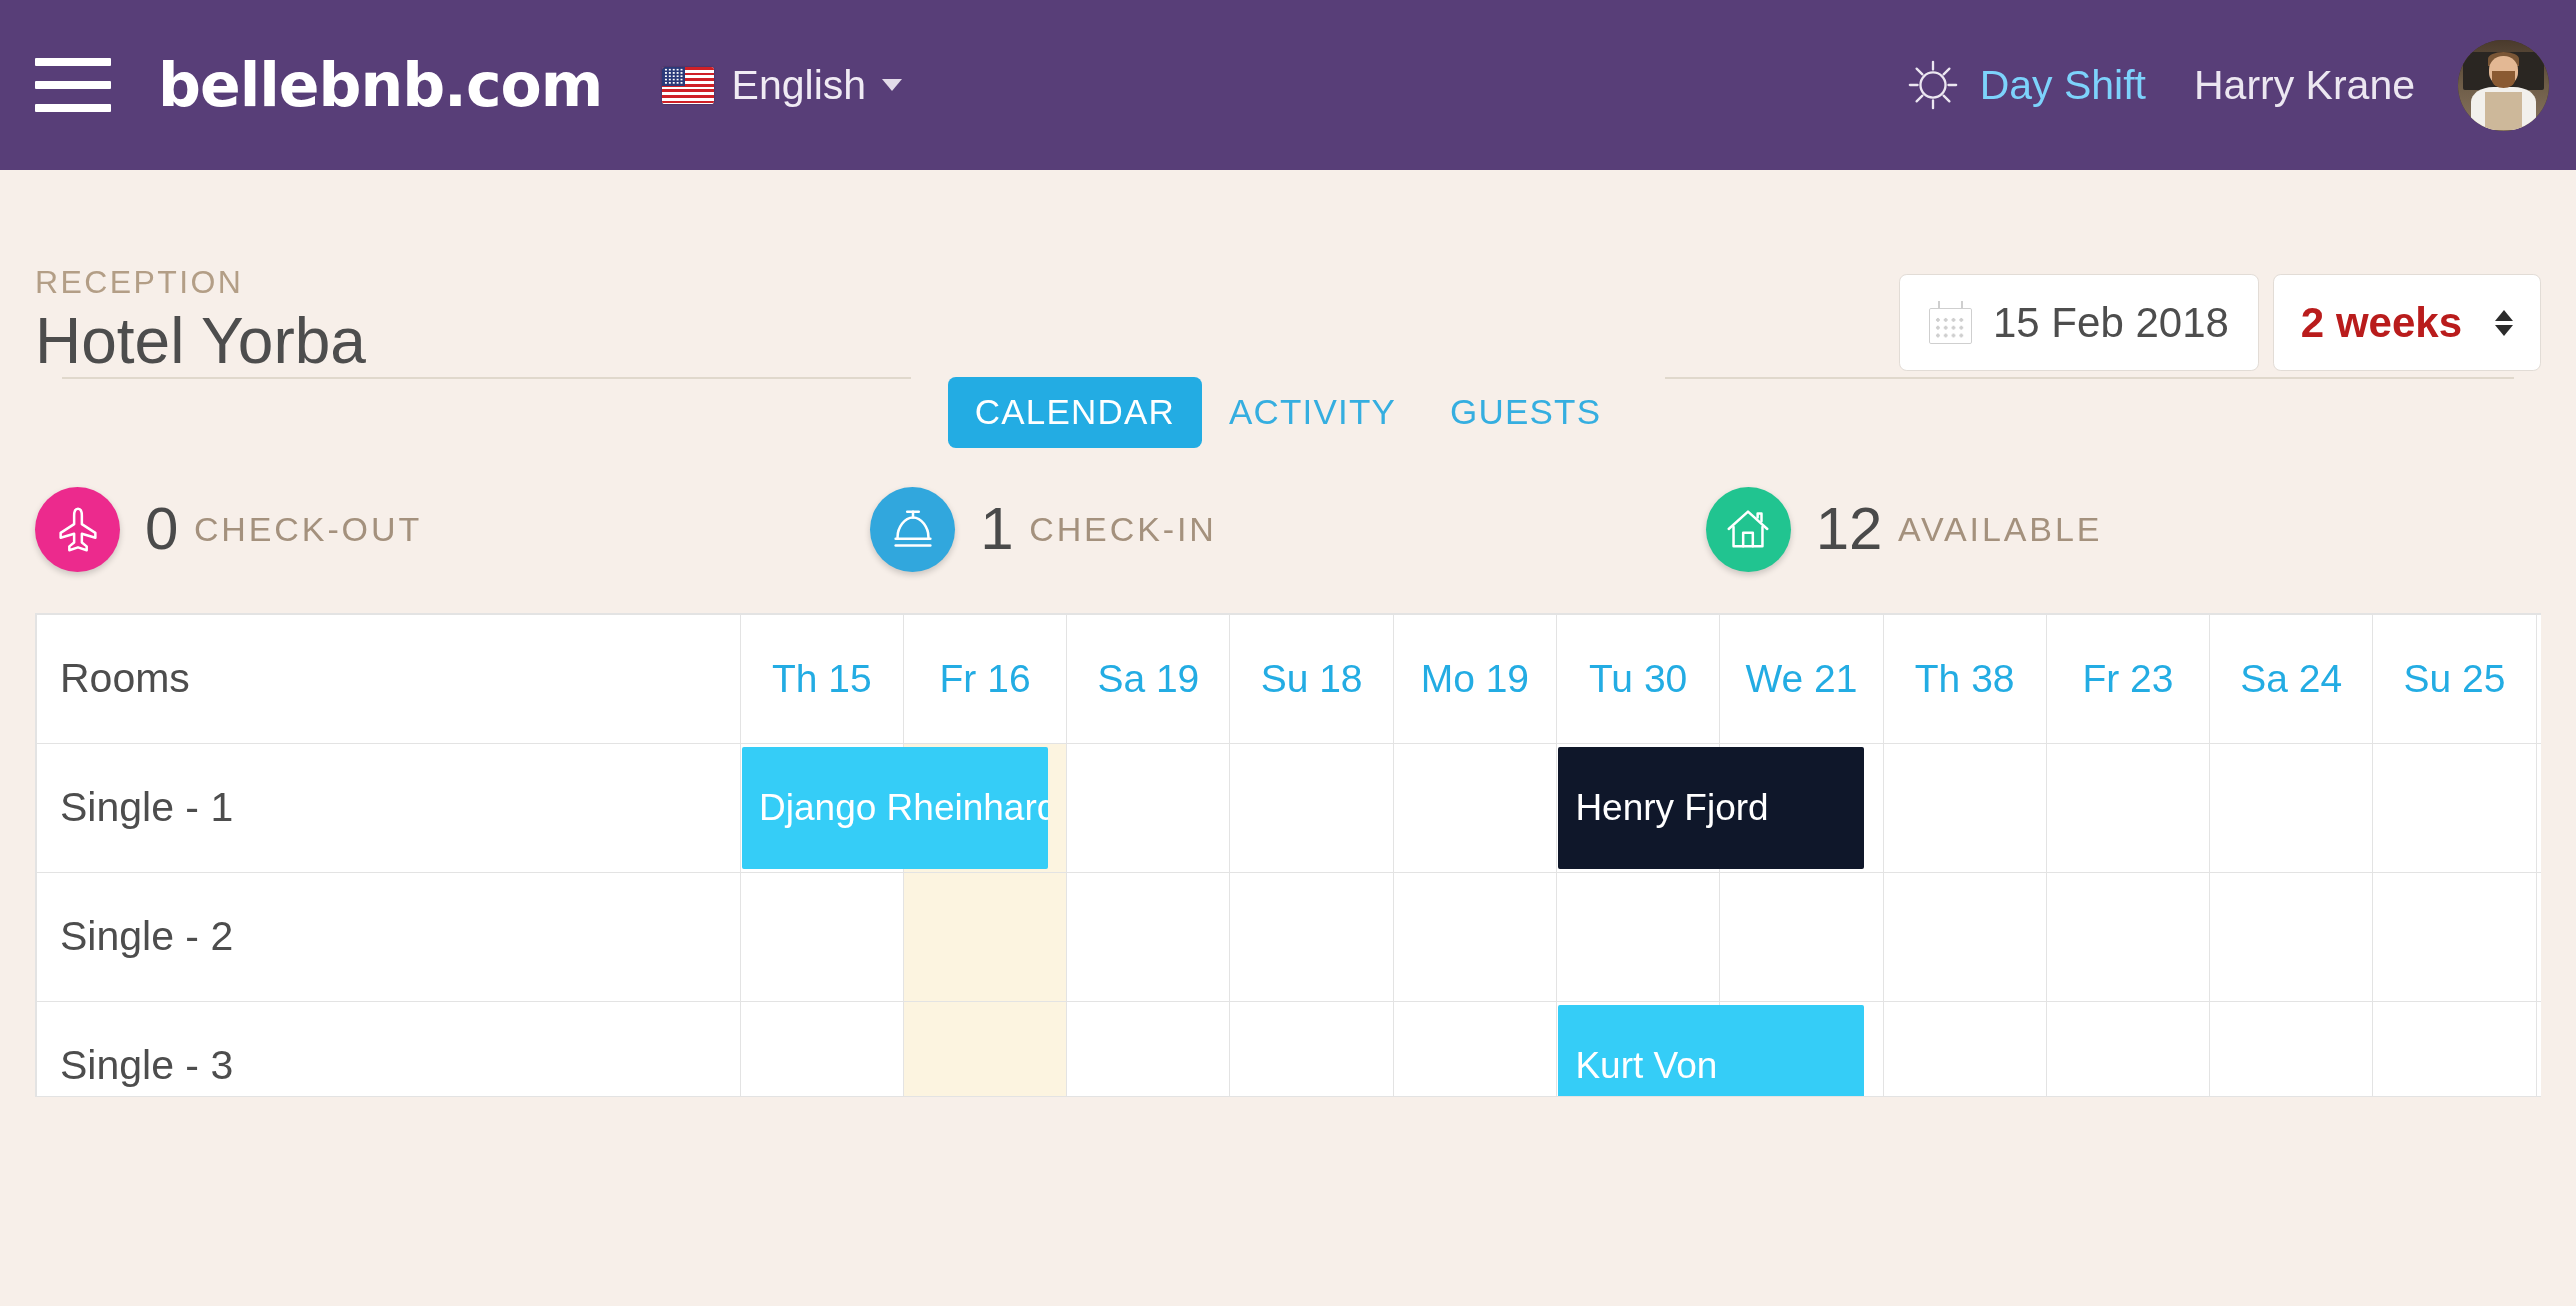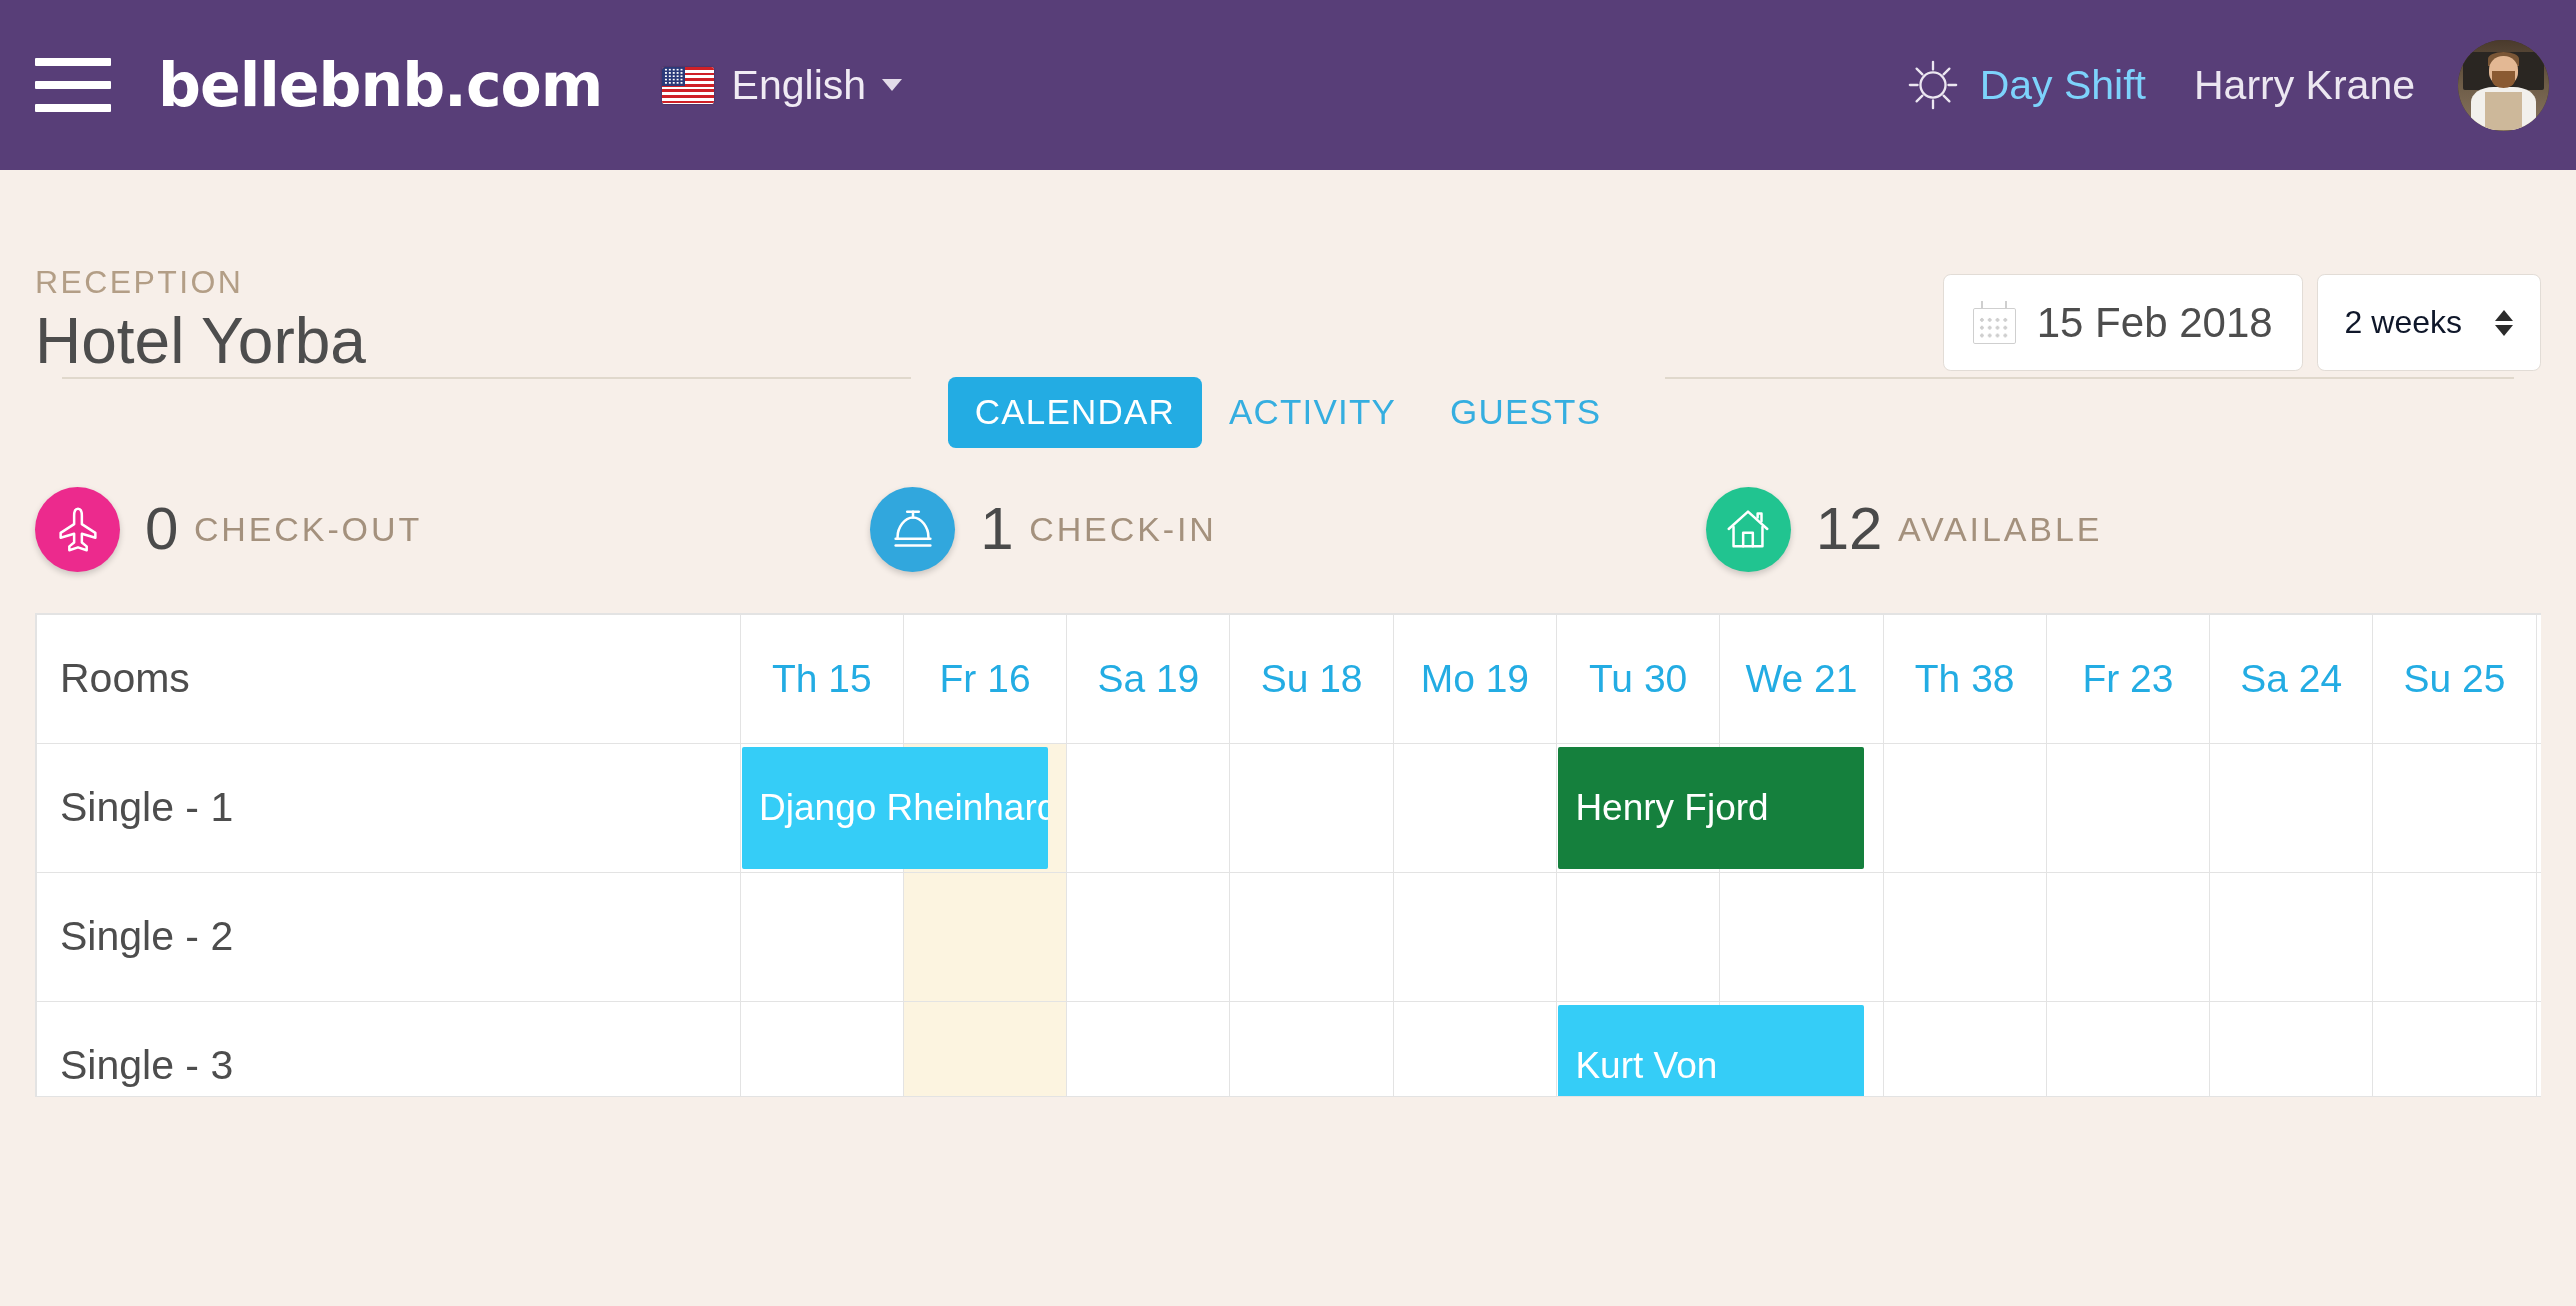--- a/index.html
+++ b/index.html
@@ -224,23 +224,23 @@
     border: 1.9px solid #e2dcd6;
     border-radius: 7.8px;
     height: 97px;
     min-width: 194px;
     display: flex; align-items: center; justify-content: space-between;
     padding: 0 27px;
     cursor: pointer;
     gap: 33px;
   }
   .range-text {
-    color: #0f172a;
-    font-size: 32px;
-    font-weight: 400;
+    color: #b91c1c;
+    font-size: 42px;
+    font-weight: 700;
     white-space: nowrap;
   }
   .spinner {
     display: flex; flex-direction: column; gap: 3.9px;
     flex: 0 0 auto;
   }
   .spinner i {
     display:block; width: 0; height: 0;
     border-left: 9.7px solid transparent;
     border-right: 9.7px solid transparent;
@@ -521,21 +521,21 @@
           <tr>
             <td class="room-c">Single - 1</td>
             <td class="day-c">
               <div class="booking" style="background: rgb(53, 205, 247); width: 306px;">Django Rheinhardt</div>
             </td>
             <td class="day-c highlight"></td>
             <td class="day-c"></td>
             <td class="day-c"></td>
             <td class="day-c"></td>
             <td class="day-c">
-              <div class="booking" style="background: #15803d; width: 306px;">Henry Fjord</div>
+              <div class="booking" style="background: #0f172a; width: 306px;">Henry Fjord</div>
             </td>
             <td class="day-c"></td>
             <td class="day-c"></td>
             <td class="day-c"></td>
             <td class="day-c"></td>
             <td class="day-c"></td>
             <td class="day-c"></td>
           </tr>
           <tr>
             <td class="room-c">Single - 2</td>

